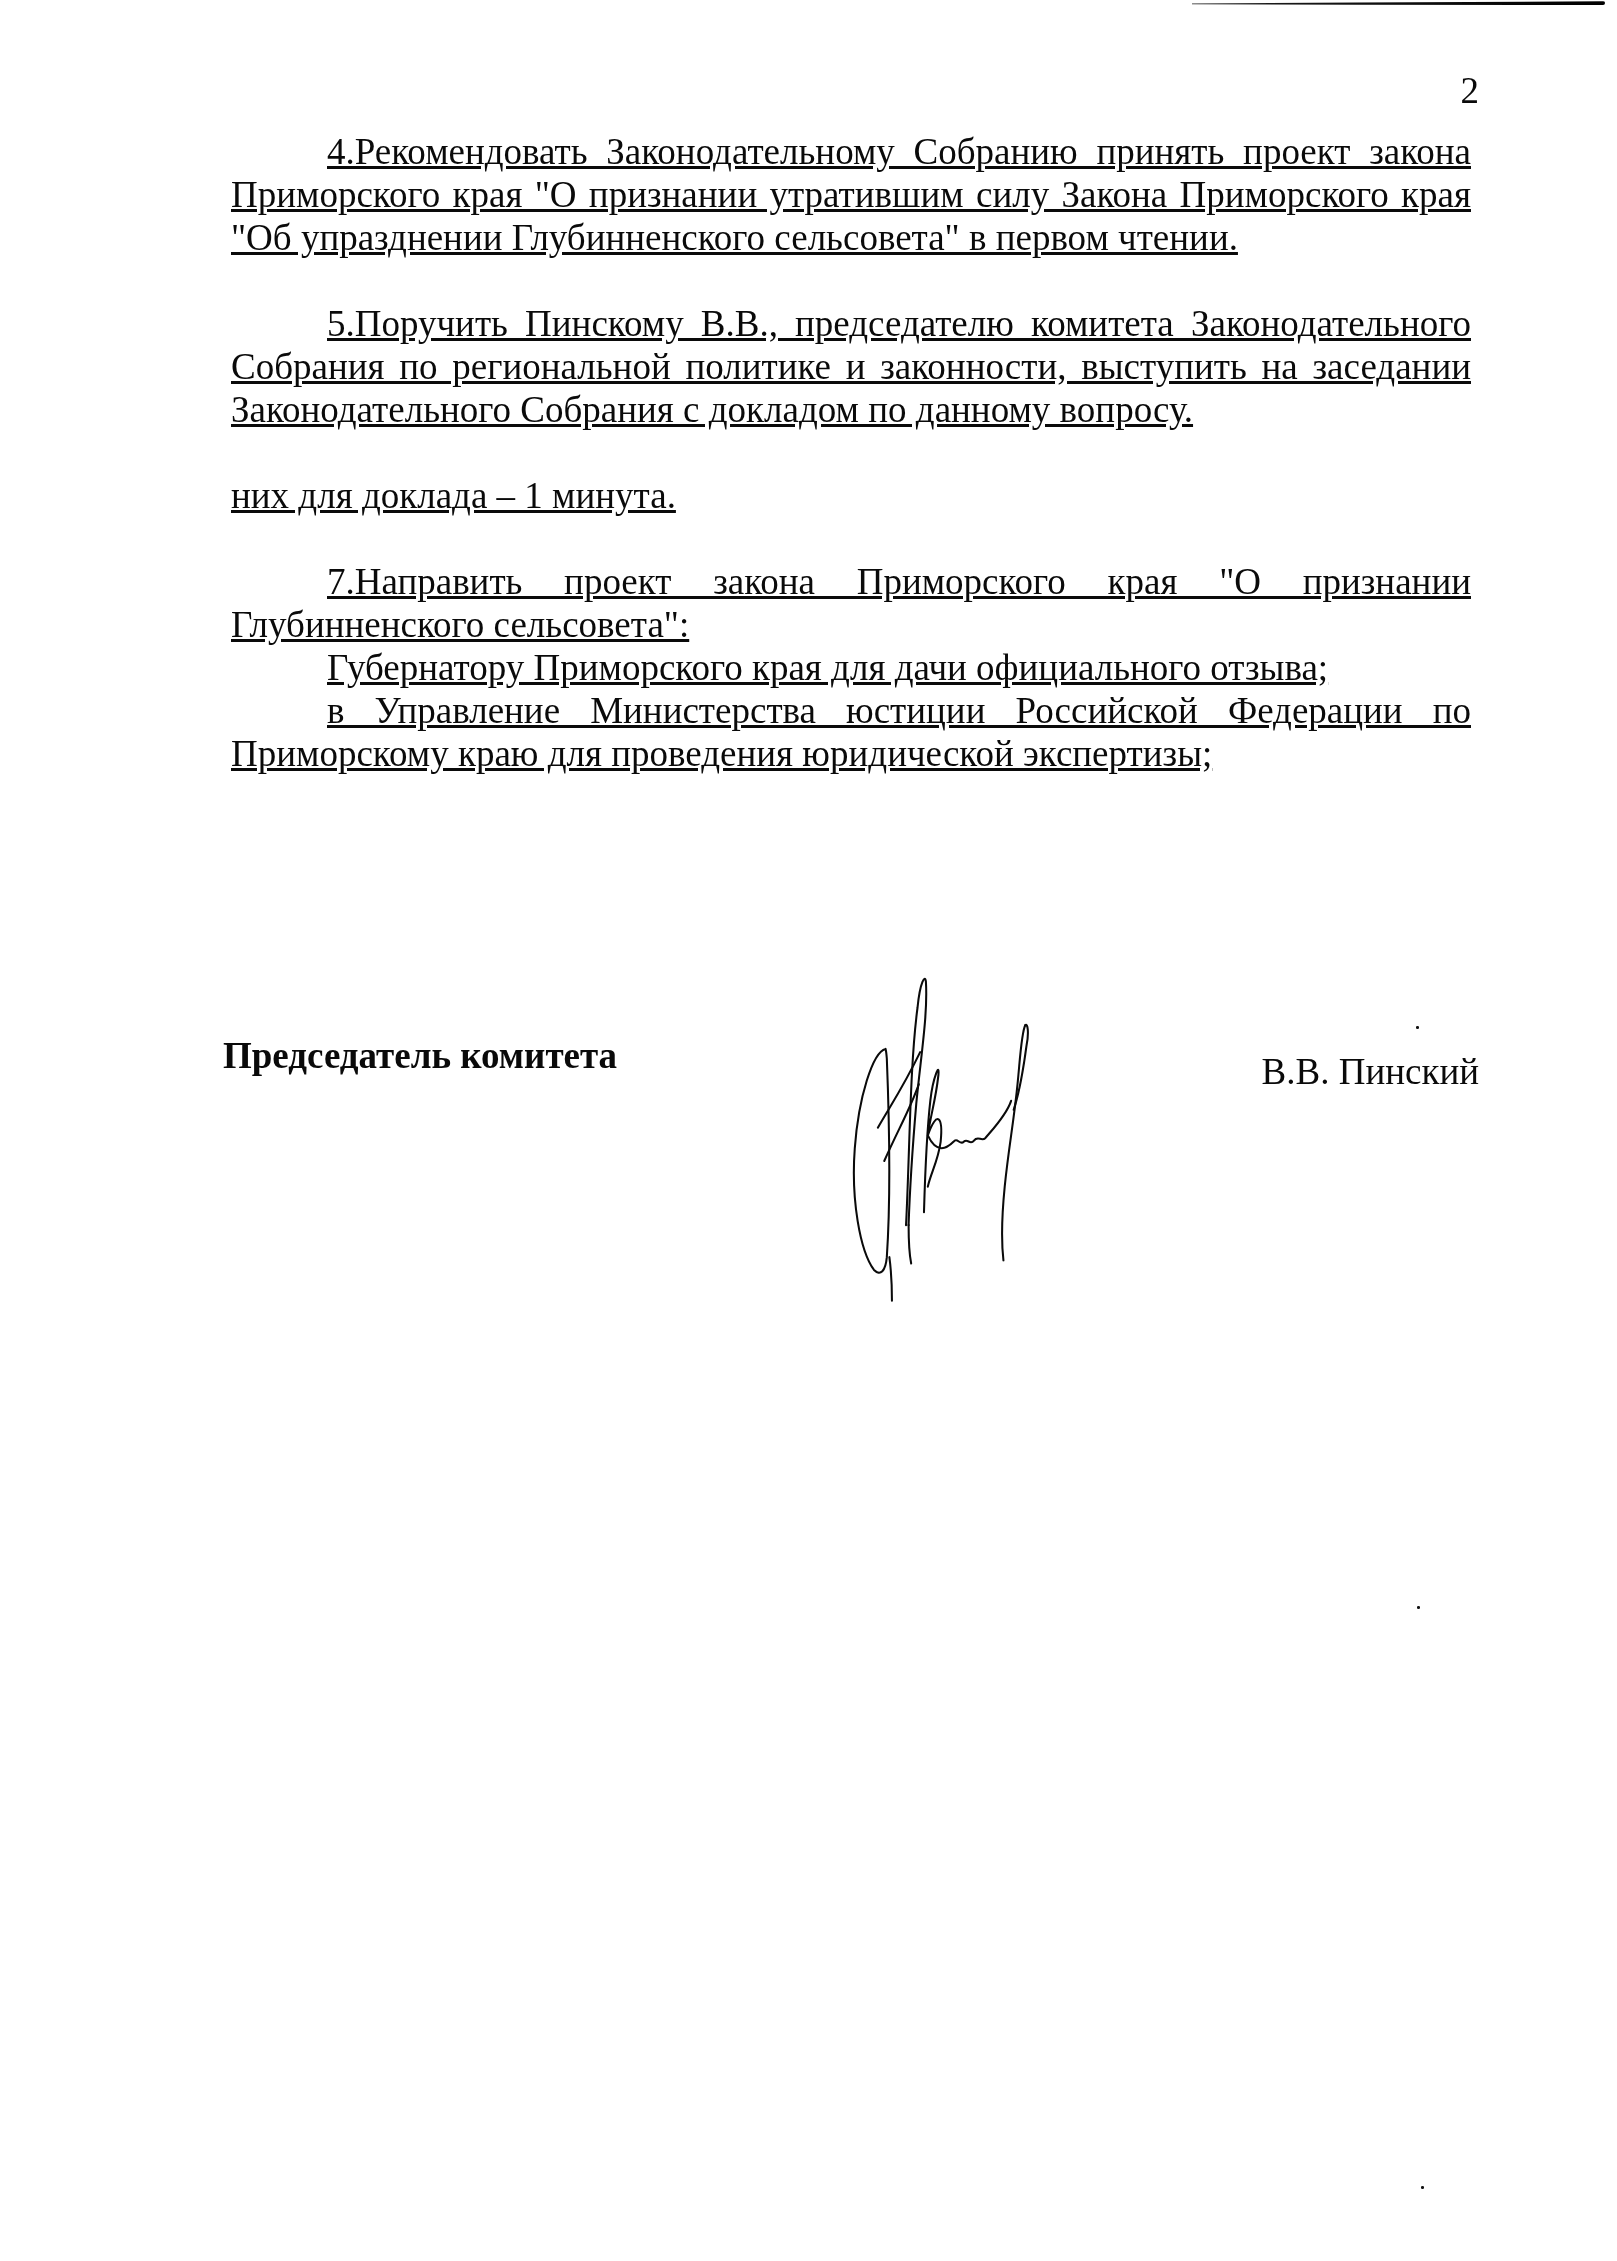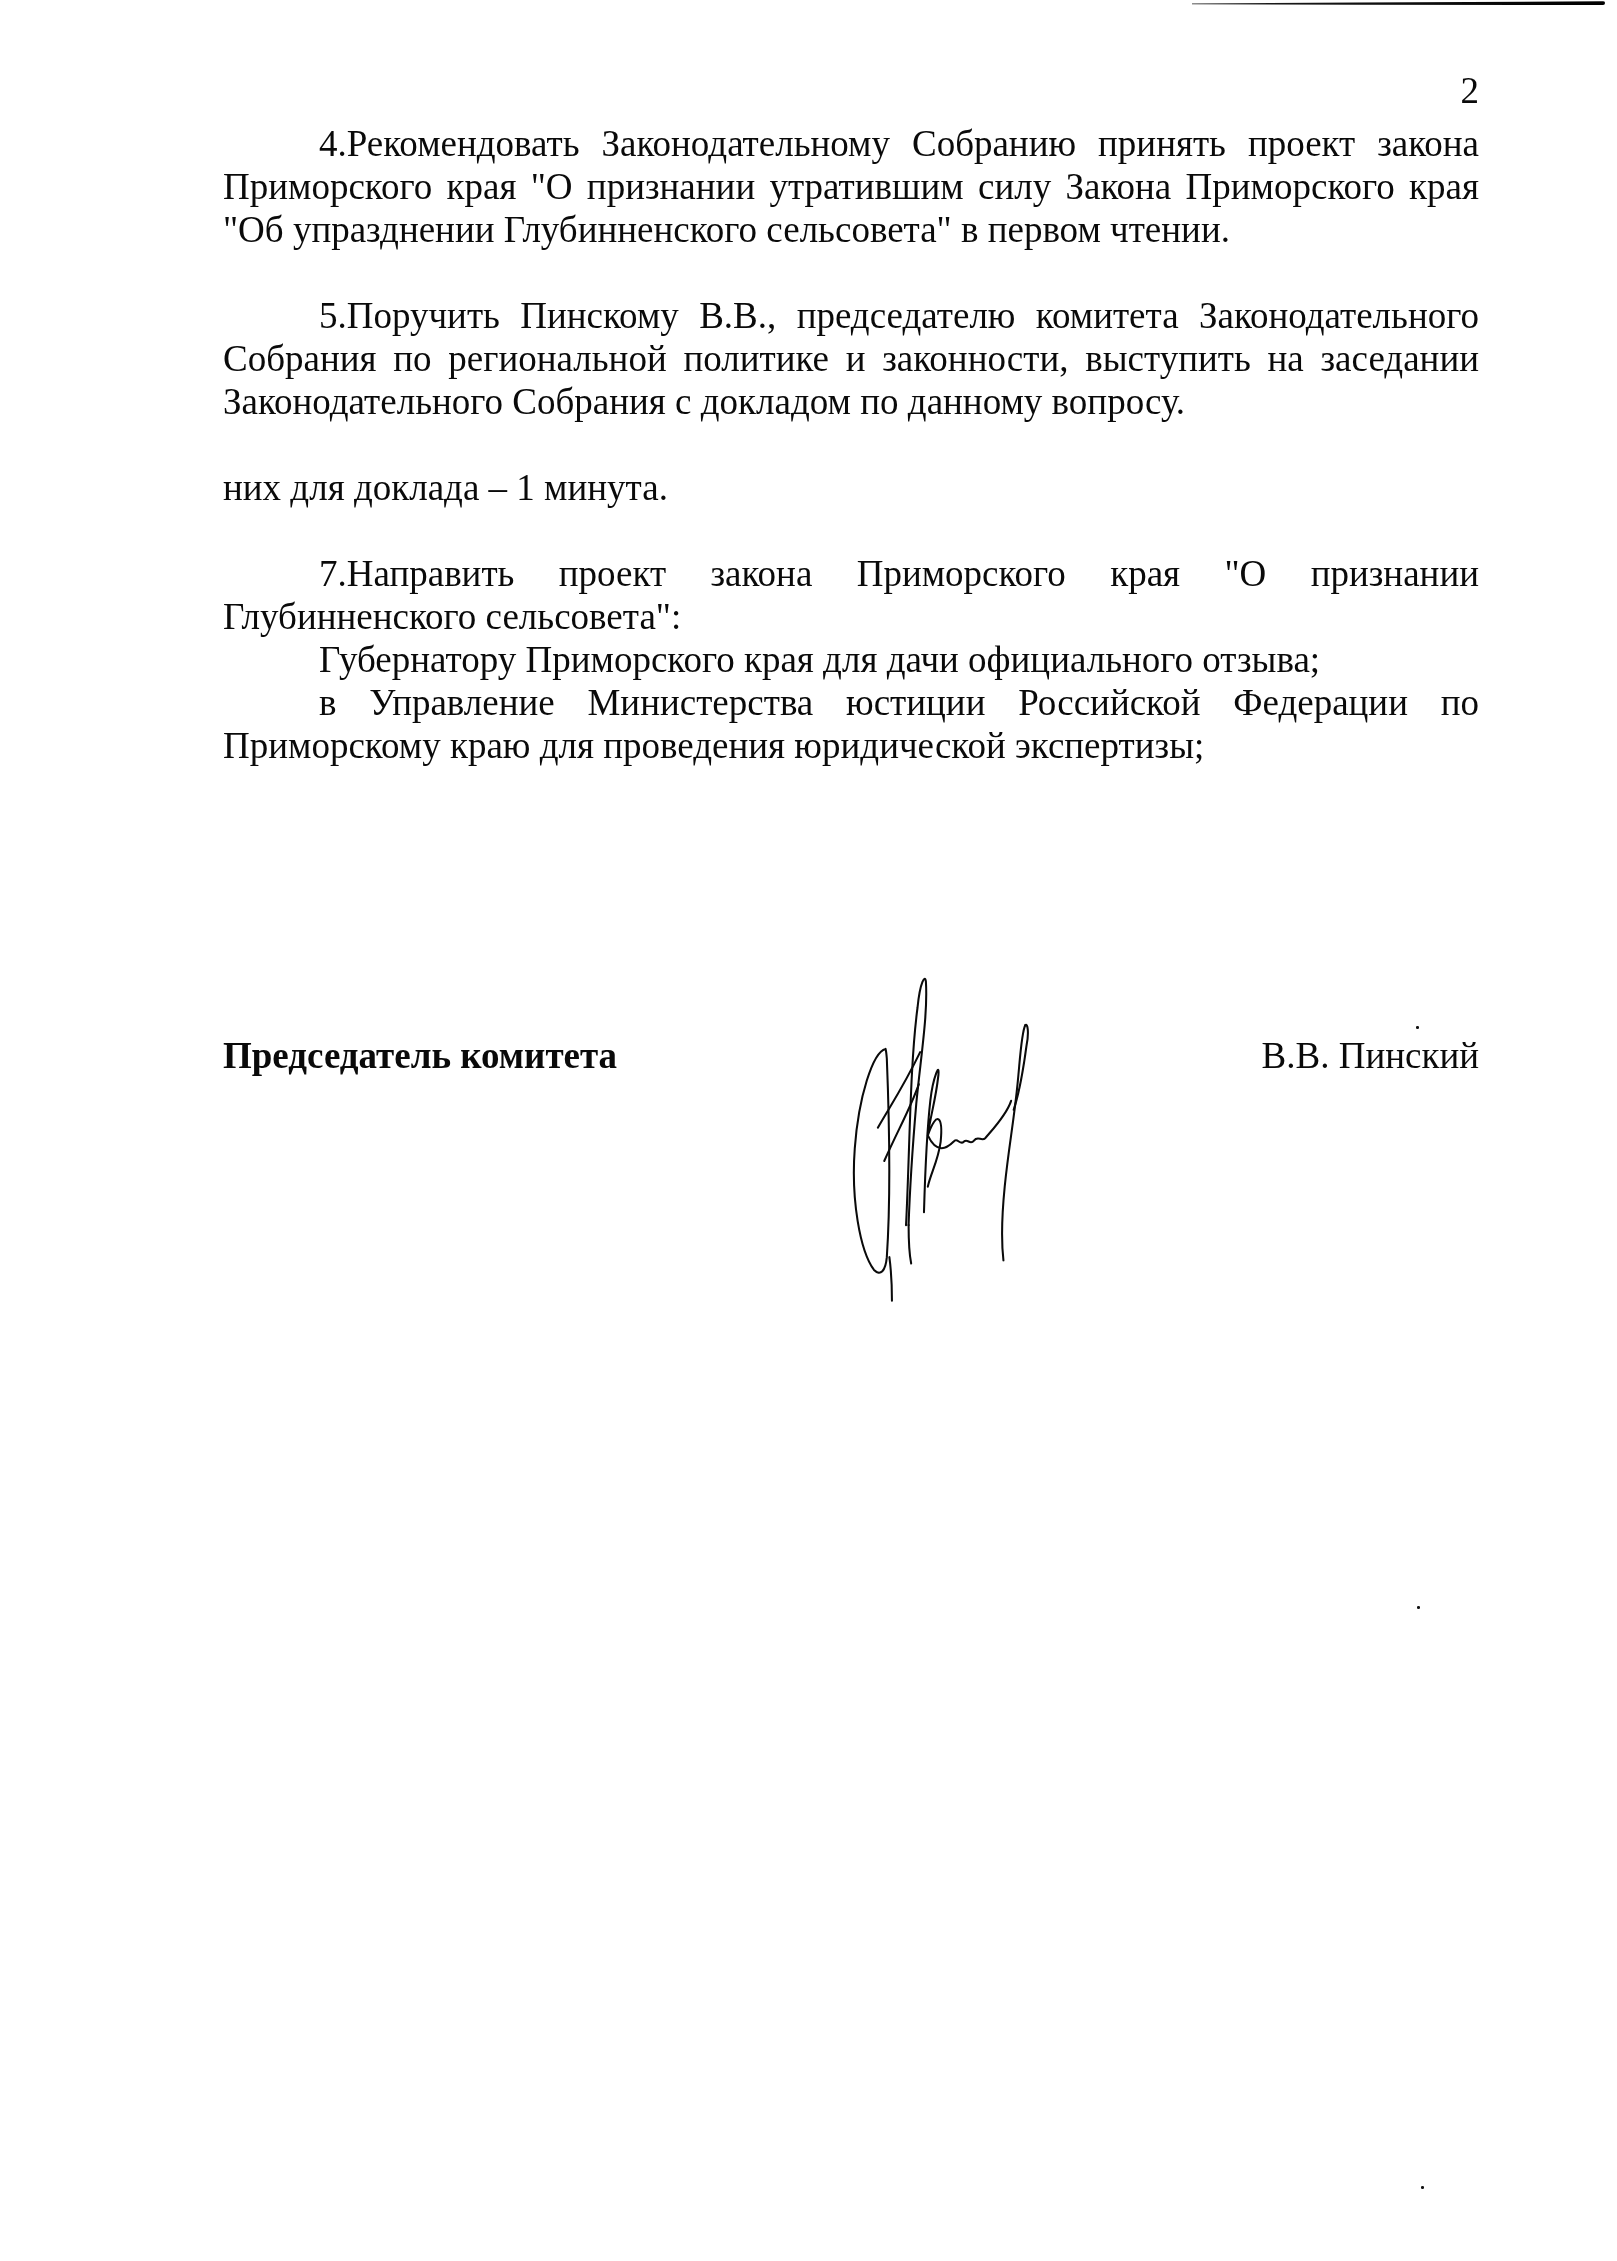--- a/index.html
+++ b/index.html
@@ -36,23 +36,24 @@
   }
   .body-text {
     position: absolute;
     left: 223px;
     top: 122px;
     width: 1256px;
     font-size: 37px;
     line-height: 43px;
   }
   .para {
-    margin: 0;
+    margin: 8px;
     text-align: justify;
     text-indent: 96px;
+    text-decoration: underline;
   }
   .para + .para {
     margin-top: 43px;
   }
   .para .line {
     display: block;
     text-align: justify;
     text-align-last: justify;
   }
   .para .line.last {
@@ -75,21 +76,21 @@
   }
   .sig-title {
     position: absolute;
     left: 0;
     top: 0;
     font-weight: bold;
   }
   .sig-name {
     position: absolute;
     right: 0;
-    top: 0;
+    top: 16px;
   }
   .signature {
     position: absolute;
     left: 834px;
     top: 956px;
     width: 212px;
     height: 346px;
   }
   .speck {
     position: absolute;

